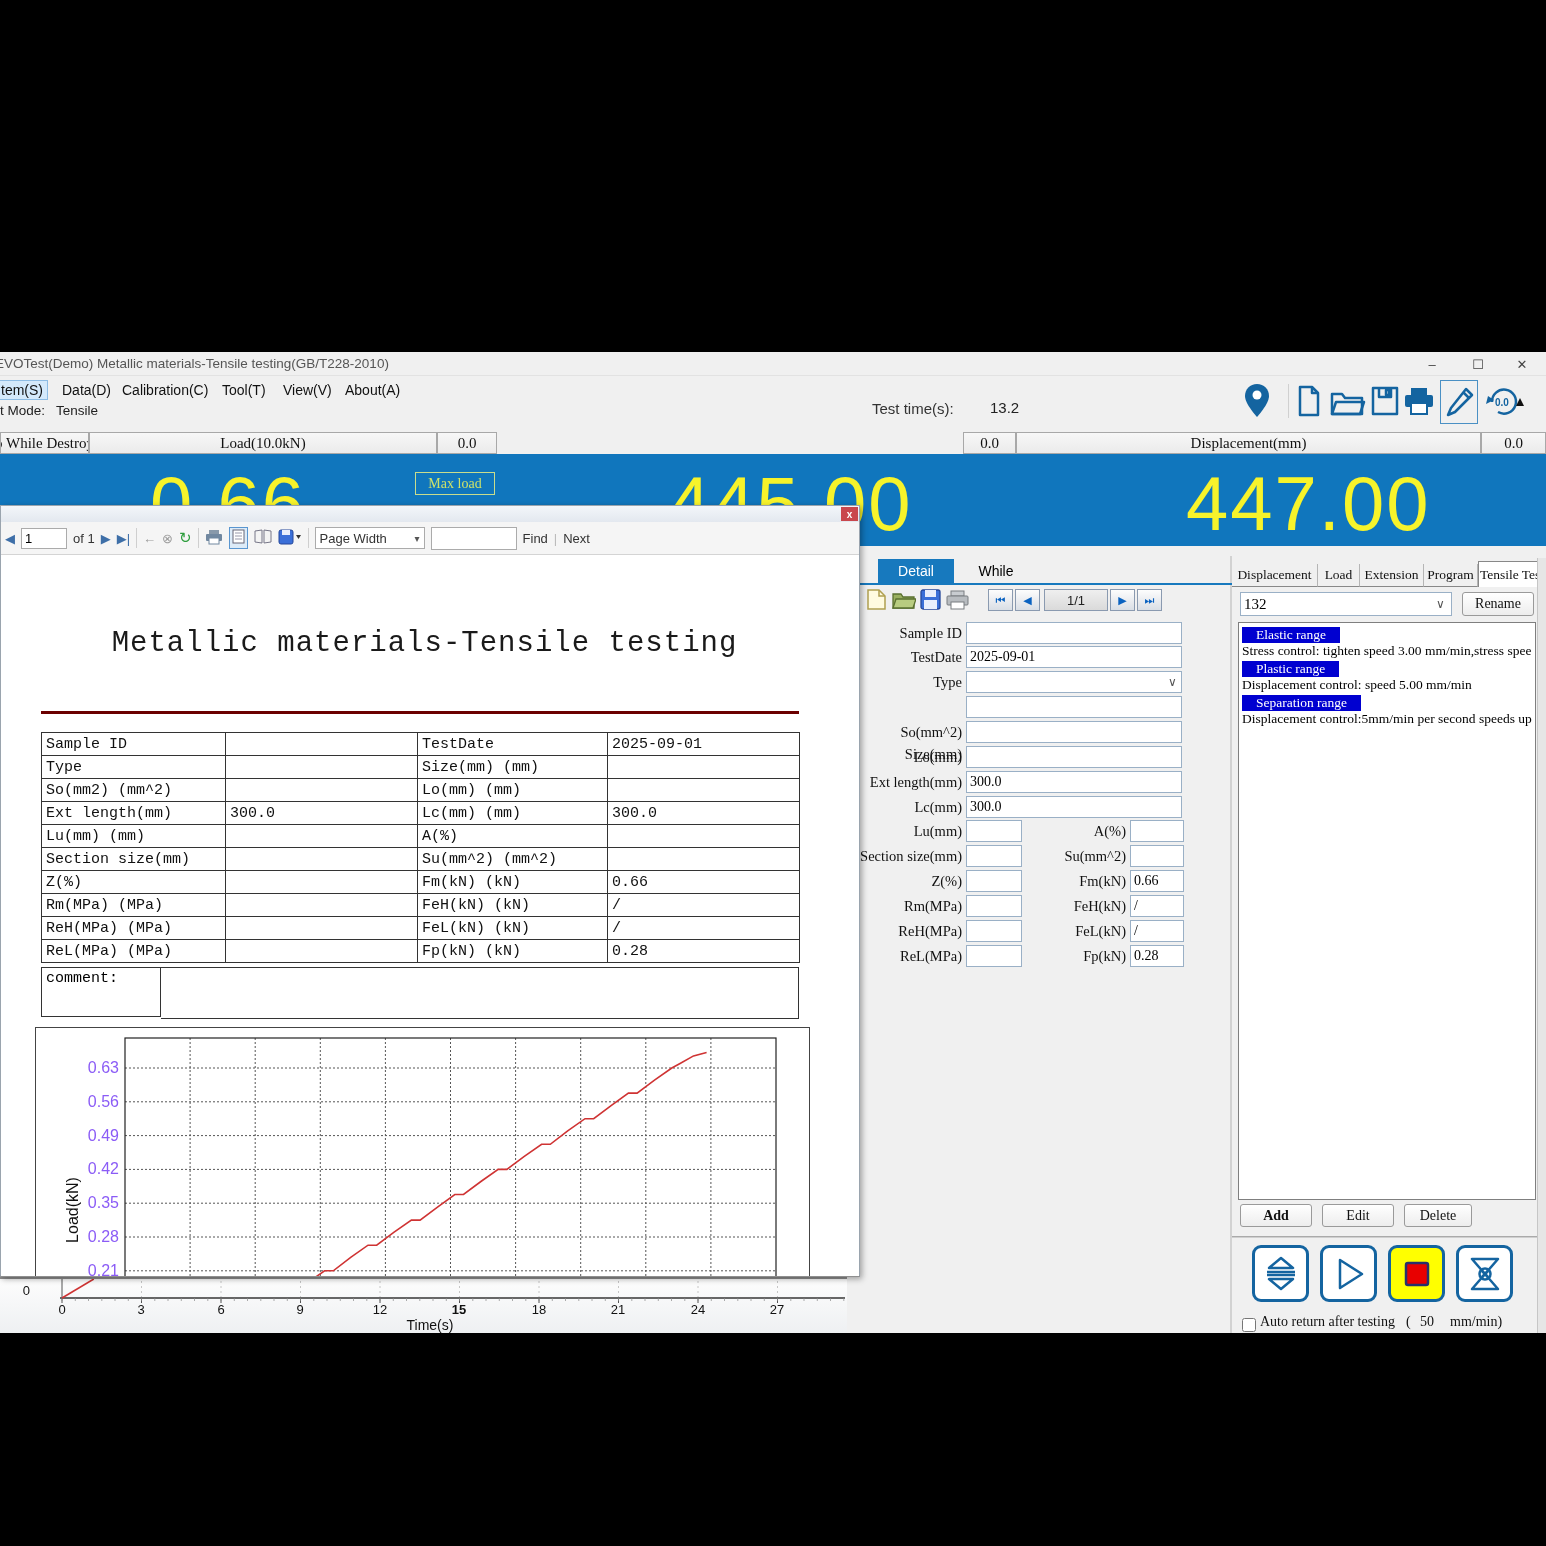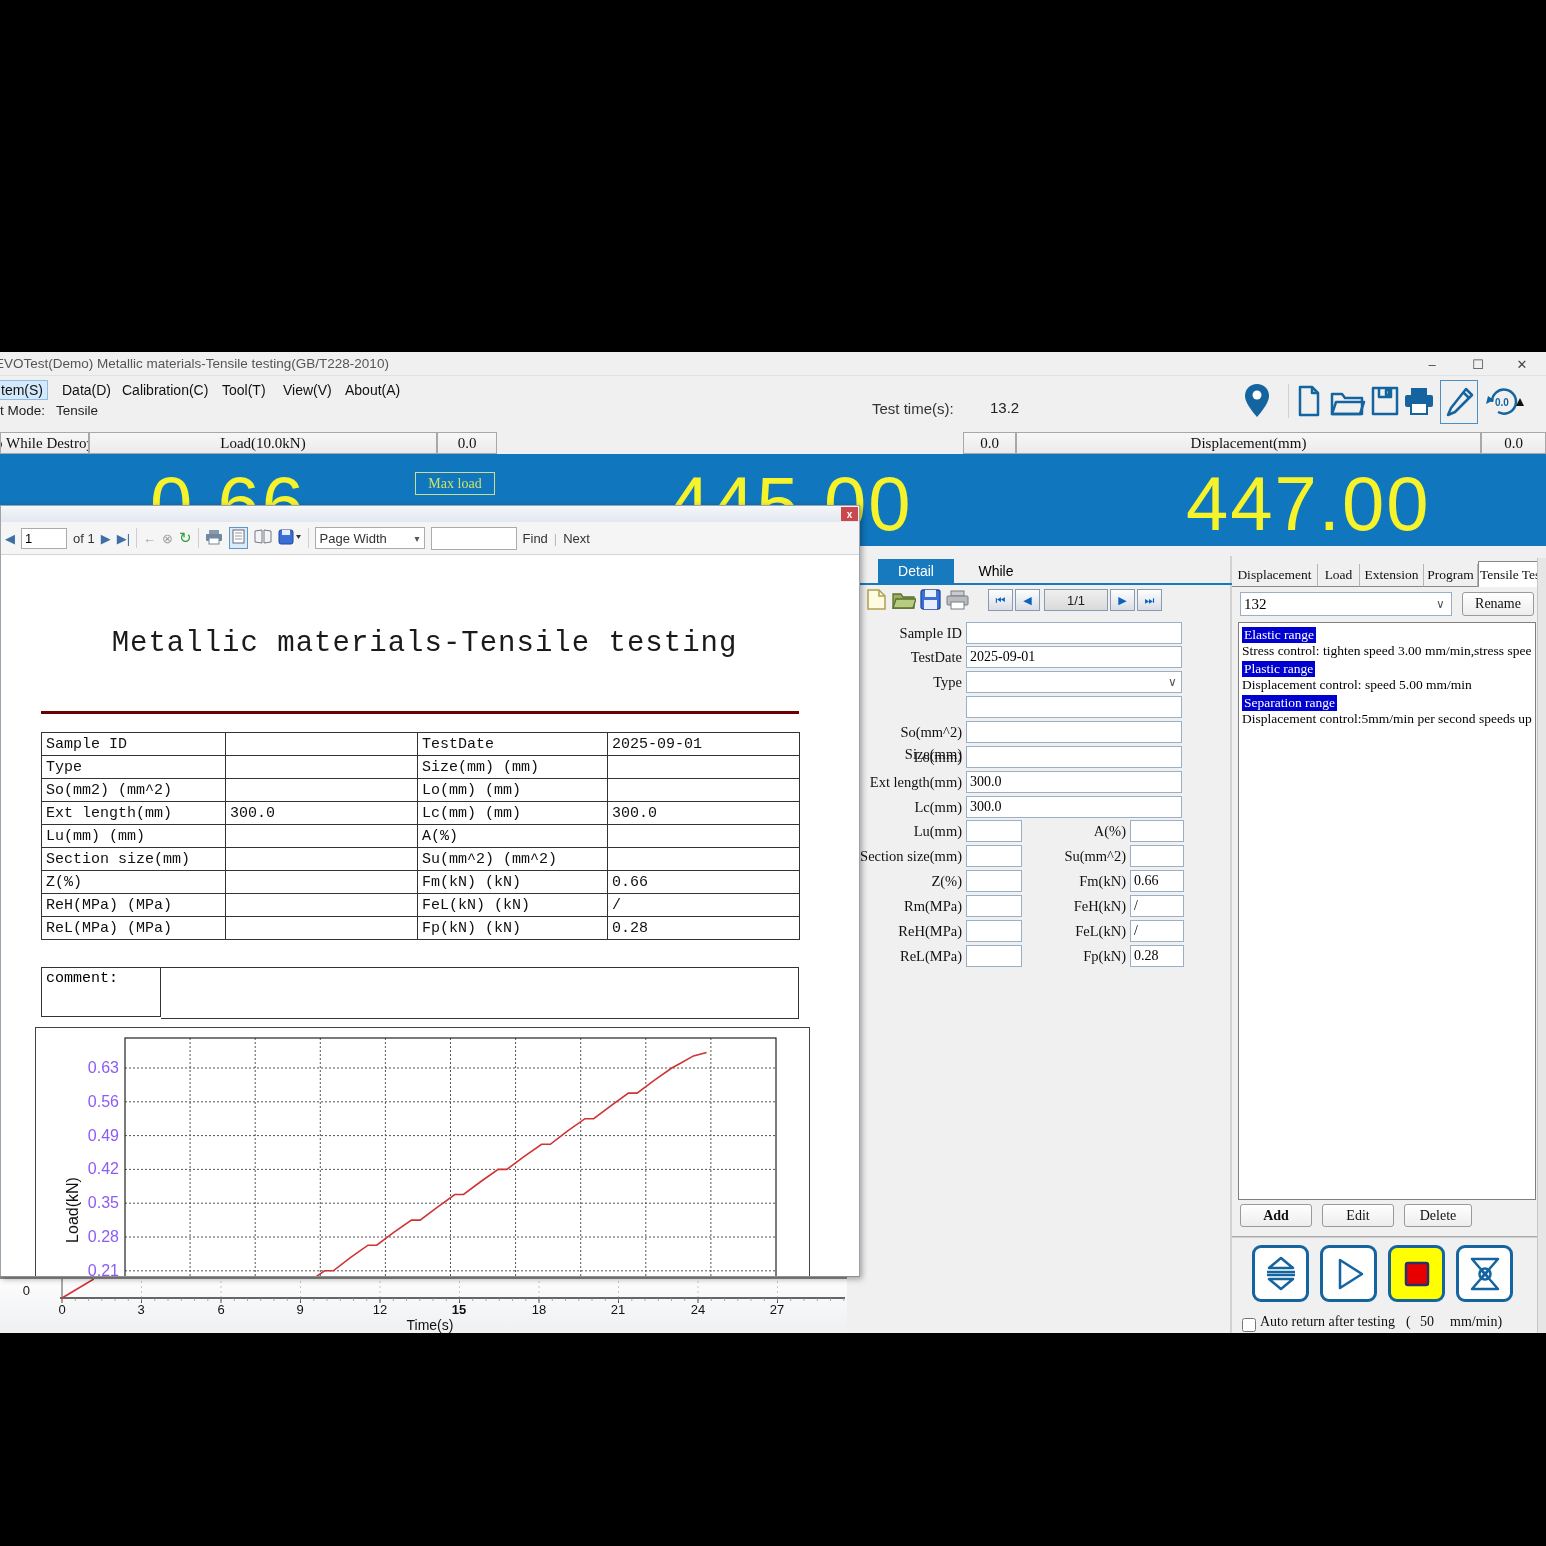--- a/index.html
+++ b/index.html
@@ -55,21 +55,21 @@
   .navb{top:237px;width:25px;height:22px;border:1px solid #8a9ab0;background:linear-gradient(#fdfdfd,#d9dee5);display:flex;align-items:center;justify-content:center;color:#0a62c0;font-size:11px;}
   .pgbox{left:1044px;top:237px;width:64px;height:22px;border:1px solid #8a9ab0;background:linear-gradient(#efefef,#dadada);display:flex;align-items:center;justify-content:center;font-size:13px;color:#222;}
   .flabel{position:absolute;font-size:14.5px;font-family:"Liberation Serif",serif;color:#111;text-align:right;white-space:nowrap;}
   .fin{position:absolute;height:22px;background:#fff;border:1px solid #9ab0c6;font-size:14px;font-family:"Liberation Serif",serif;padding:0 3px;box-sizing:border-box;}
   .chev{position:absolute;color:#555;font-size:12px;}
   
   .ptab{top:212px;height:23px;display:flex;align-items:center;justify-content:center;font-size:13.5px;font-family:"Liberation Serif",serif;color:#111;border-bottom:1px solid #888;border-right:1px solid #b5b5b5;background:#f0f0f0;}
   .ptab.on{top:209px;height:26px;background:#fff;border:1px solid #888;border-bottom:none;}
   .btn{border:1px solid #9a9a9a;border-radius:3px;background:linear-gradient(#ffffff,#ededed);display:flex;align-items:center;justify-content:center;font-family:"Liberation Serif",serif;font-size:14px;color:#111;}
   .listbox{left:1238px;top:270px;width:298px;height:578px;background:#fff;border:1px solid #7f7f7f;padding:2px 3px;overflow:hidden;}
-  .rname{display:inline-block;background:#0000d0;color:#fff;font-size:13.5px;font-family:"Liberation Serif",serif;padding:0 2px;line-height:16px;margin-top:1px;}
+  .rname{display:inline-block;background:#0000d0;color:#fff;font-size:13.5px;font-family:"Liberation Serif",serif;padding:0 14px;line-height:16px;margin-top:1px;}
   .rdesc{font-size:13.5px;font-family:"Liberation Serif",serif;color:#000;line-height:16px;white-space:nowrap;overflow:hidden;}
   .cbtn{top:893px;width:57px;height:57px;border:3px solid #1464a0;border-radius:9px;background:#fff;display:flex;align-items:center;justify-content:center;}
   .cbtn.stop{background:#ffff00;}
   .ico{stroke:#1464a0;stroke-width:2.5;fill:none;stroke-linejoin:round;}
   .scroll{left:1537px;top:206px;width:9px;height:775px;background:#e6e6e6;border-left:1px solid #c6c6c6;}
 </style>
 </head>
 <body>
 
 <div class="canvas">
@@ -501,20 +501,26 @@
               <td>Su(mm^2) (mm^2)</td>
               <td></td>
             </tr>
         <tr>
               <td>Z(%)</td>
               <td></td>
               <td>Fm(kN) (kN)</td>
               <td>0.66</td>
             </tr>
         <tr>
+              <td>Rm(MPa) (MPa)</td>
+              <td></td>
+              <td>FeH(kN) (kN)</td>
+              <td>/</td>
+            </tr>
+        <tr>
               <td>ReH(MPa) (MPa)</td>
               <td></td>
               <td>FeL(kN) (kN)</td>
               <td>/</td>
             </tr>
         <tr>
               <td>ReL(MPa) (MPa)</td>
               <td></td>
               <td>Fp(kN) (kN)</td>
               <td>0.28</td>

